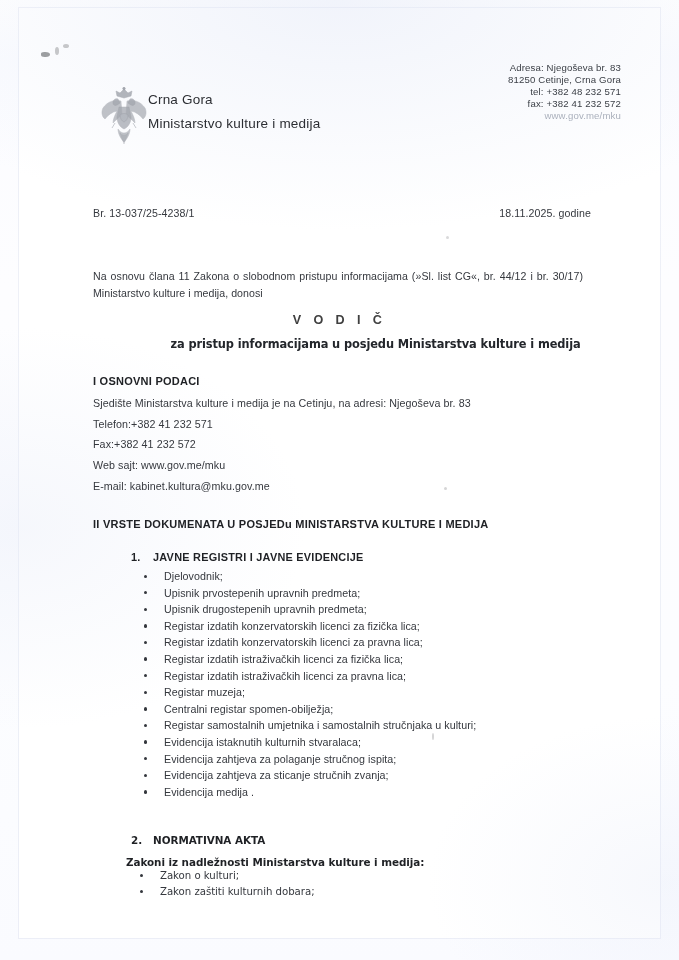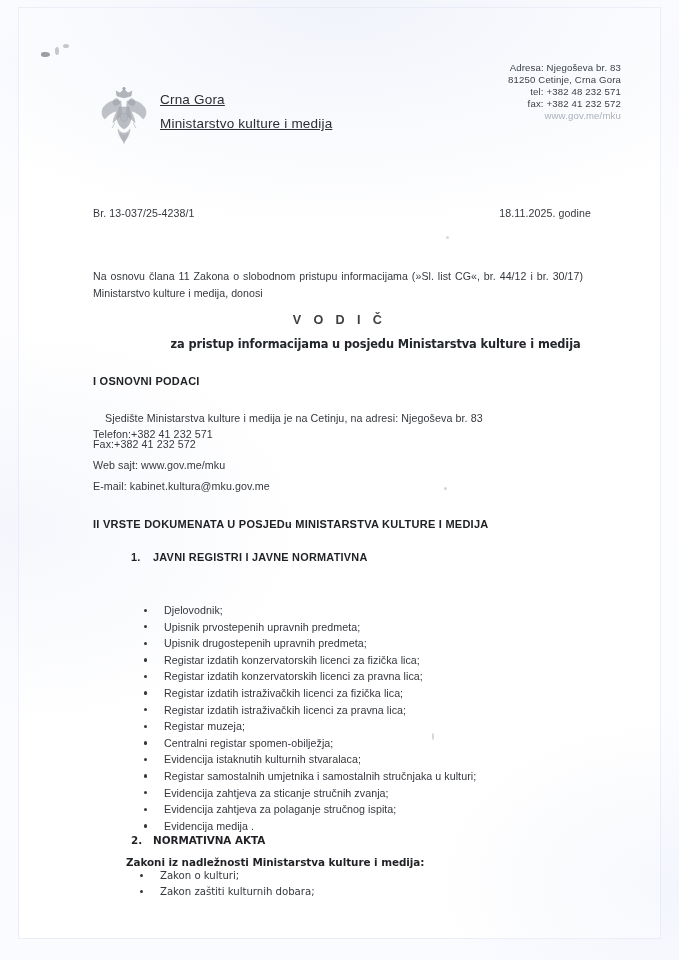--- a/index.html
+++ b/index.html
@@ -71,21 +71,21 @@
   }
   .crest {
     position: absolute;
     left: 5px; top: 25px;
     width: 52px; height: 58px;
     opacity: .55;
   }
   .crest svg { display: block; width: 100%; height: 100%; }
   .org-block {
     position: absolute;
-    left: 67px; top: 30px; text-decoration: underline;
+    left: 55px; top: 30px;
   }
   .org-name {
     font-size: 13.5px;
     letter-spacing: .2px;
     color: #2c2e33;
     margin-bottom: 9px;
     font-weight: 400;
   }
   .org-unit {
     font-size: 13.5px;
@@ -216,21 +216,21 @@
     white-space: nowrap;
   }
   ul.bullets li::before {
     content: "";
     position: absolute;
     left: 4px; top: 6.5px;
     width: 3.4px; height: 3.4px;
     background: #34373d;
     border-radius: 50%;
   }
-  ul.bullets.list-registri { left: 140px; top: 602px; }
+  ul.bullets.list-registri { left: 140px; top: 568px; }
   ul.bullets.list-zakoni {
     left: 136px; top: 868px;
   }
   ul.bullets.list-zakoni li {
     font-family: "DejaVu Sans", sans-serif;
     font-size: 10.2px;
     line-height: 16px;
     letter-spacing: -.05px;
   }
   ul.bullets.list-zakoni li::before { top: 6px; }
@@ -300,46 +300,46 @@
     <span class="date">18.11.2025. godine</span>
   </div>
 
   <div class="legal">Na osnovu člana 11 Zakona o slobodnom pristupu informacijama (»Sl. list CG«, br. 44/12 i br. 30/17)  Ministarstvo kulture i medija, donosi</div>
 
   <div class="title">V O D I Č</div>
   <div class="subtitle">za pristup informacijama u posjedu Ministarstva kulture i medija</div>
 
   <div class="sec-h1" style="top:375px;">I OSNOVNI PODACI</div>
 
-  <div class="body-line" style="top:412px;margin-left:12px;">Sjedište Ministarstva kulture i medija je na Cetinju, na adresi: Njegoševa br. 83</div>
-  <div class="body-line" style="top:428px;text-align:center;">Telefon:+382 41 232 571</div>
+  <div class="body-line" style="top:397px;">Sjedište Ministarstva kulture i medija je na Cetinju, na adresi: Njegoševa br. 83</div>
+  <div class="body-line" style="top:418px;text-align:center;">Telefon:+382 41 232 571</div>
   <div class="body-line" style="top:438px;">Fax:+382 41 232 572</div>
   <div class="body-line" style="top:459px;">Web sajt: www.gov.me/mku</div>
   <div class="body-line" style="top:480px;">E-mail: kabinet.kultura@mku.gov.me</div>
 
   <div class="sec-h1" style="top:518px;">II VRSTE DOKUMENATA U POSJEDu MINISTARSTVA KULTURE I MEDIJA</div>
 
   <div class="numbered" style="top:551px;">
-    <span class="num">1.</span><span>JAVNI REGISTRI I JAVNE NORMATIVNA</span>
+    <span class="num">1.</span><span>JAVNE REGISTRI I JAVNE EVIDENCIJE</span>
   </div>
 
   <ul class="bullets list-registri">
     <li>Djelovodnik;</li>
     <li>Upisnik prvostepenih upravnih predmeta;</li>
     <li>Upisnik drugostepenih upravnih predmeta;</li>
     <li>Registar izdatih konzervatorskih licenci za fizička lica;</li>
     <li>Registar izdatih konzervatorskih licenci za pravna lica;</li>
     <li>Registar izdatih istraživačkih licenci za fizička lica;</li>
     <li>Registar izdatih istraživačkih licenci za pravna lica;</li>
     <li>Registar muzeja;</li>
     <li>Centralni registar spomen-obilježja;</li>
+    <li>Registar samostalnih umjetnika i samostalnih stručnjaka u kulturi;</li>
     <li>Evidencija istaknutih kulturnih stvaralaca;</li>
-    <li>Registar samostalnih umjetnika i samostalnih stručnjaka u kulturi;</li>
+    <li>Evidencija zahtjeva za polaganje stručnog ispita;</li>
     <li>Evidencija zahtjeva za sticanje stručnih zvanja;</li>
-    <li>Evidencija zahtjeva za polaganje stručnog ispita;</li>
     <li>Evidencija medija .</li>
   </ul>
 
   <div class="numbered alt" style="top:834px;">
     <span class="num">2.</span><span>NORMATIVNA  AKTA</span>
   </div>
 
   <div class="lead-bold" style="top:856px;">Zakoni iz nadležnosti Ministarstva kulture i medija:</div>
 
   <ul class="bullets list-zakoni">

